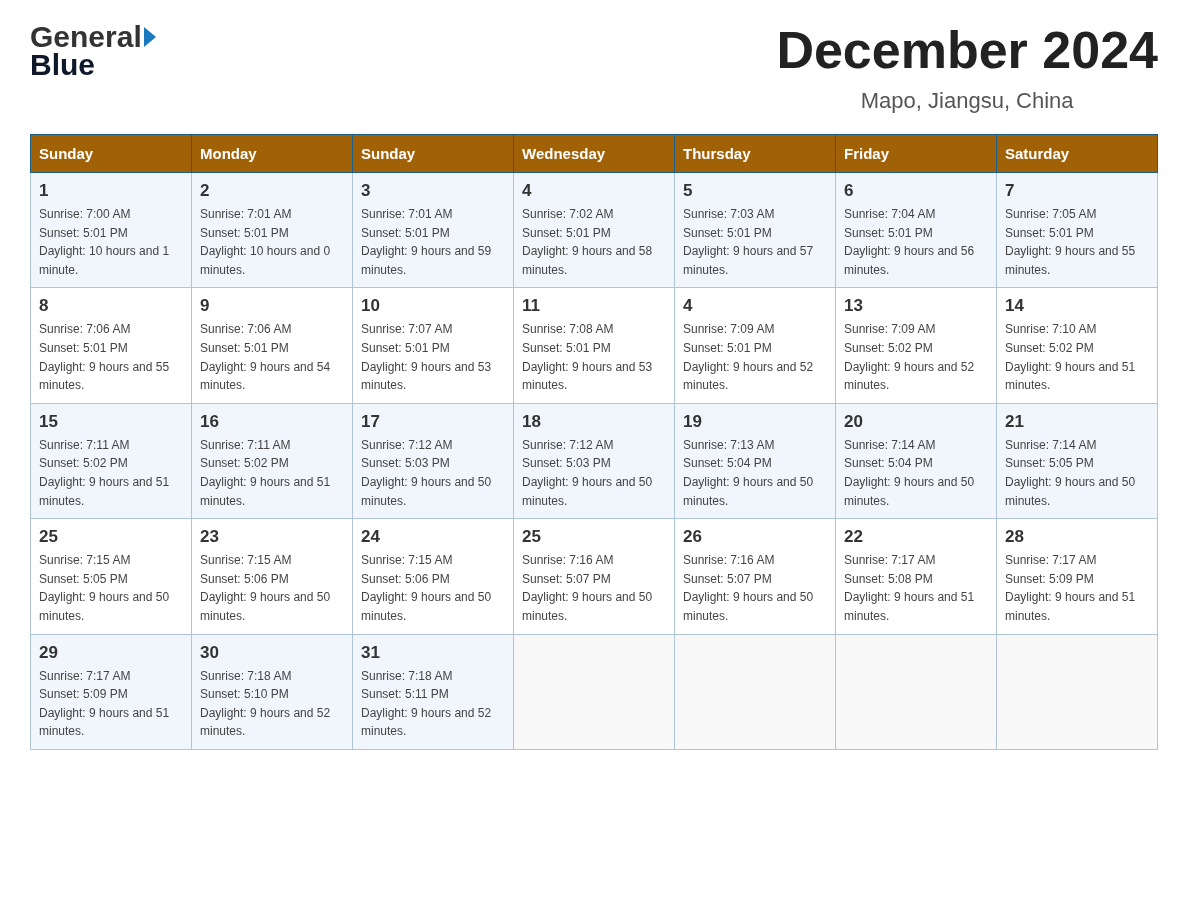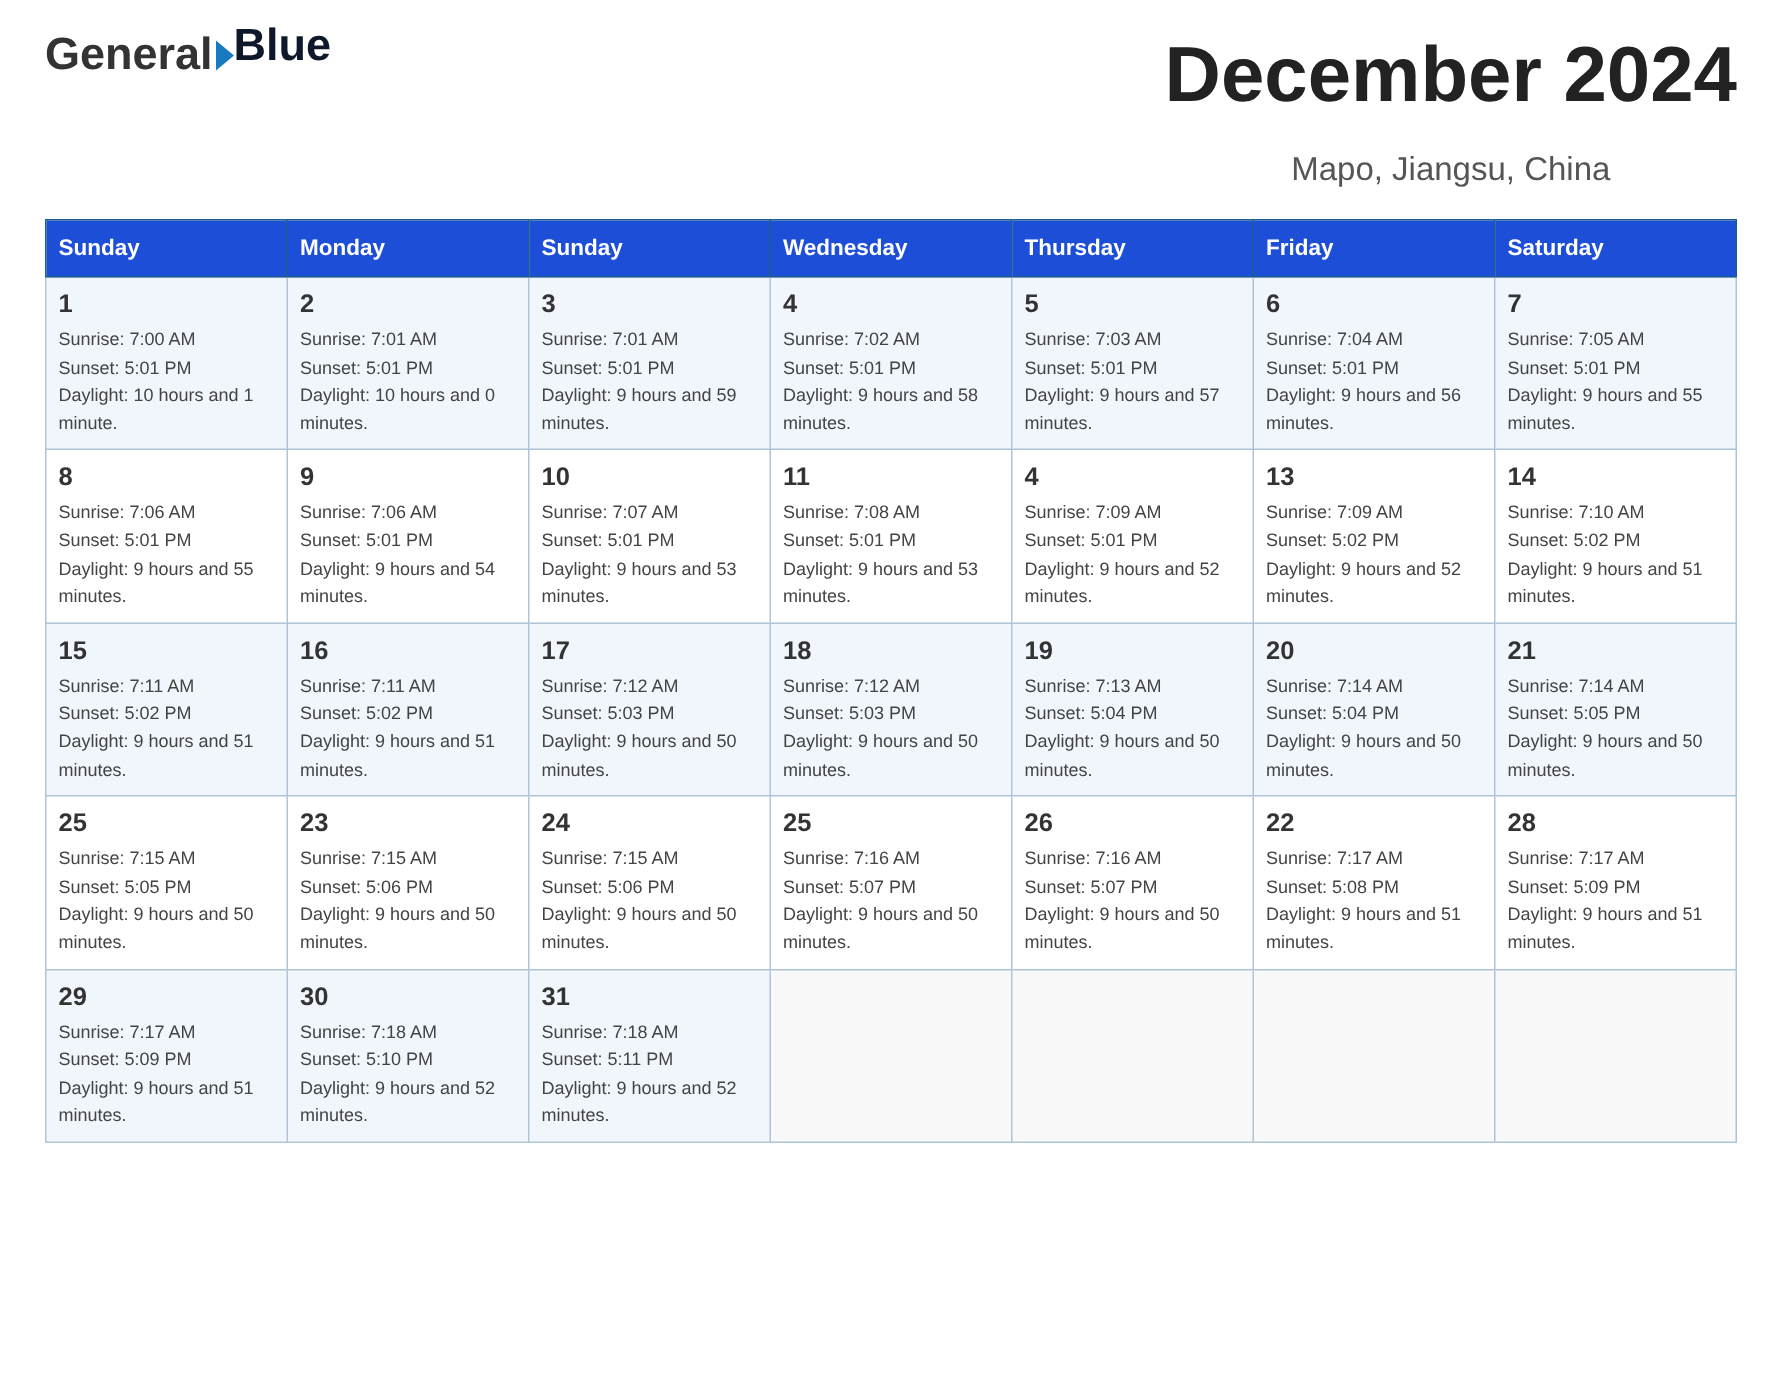--- a/index.html
+++ b/index.html
@@ -11,42 +11,43 @@
       padding: 20px 30px;
     }
     .header {
       display: flex;
       justify-content: space-between;
       align-items: flex-start;
       margin-bottom: 20px;
     }
     .logo {
       display: flex;
+      flex-direction: column;
       align-items: flex-start;
     }
     .title-section {
       text-align: center;
     }
     .month-title {
       font-size: 52px;
       font-weight: bold;
       color: #222;
     }
     .location {
       font-size: 22px;
       color: #555;
-      margin-top: 20px;
+      margin-top: 8px;
     }
     table {
       width: 100%;
       border-collapse: collapse;
       table-layout: fixed;
     }
     thead tr th {
-      background-color: #1d4ed8;
+      background-color: #a16207;
       color: #fff;
       font-size: 15px;
       font-weight: bold;
       padding: 10px 8px;
       text-align: left;
       border: 1px solid #1a5f8a;
     }
     tbody tr td {
       vertical-align: top;
       padding: 8px 8px;

